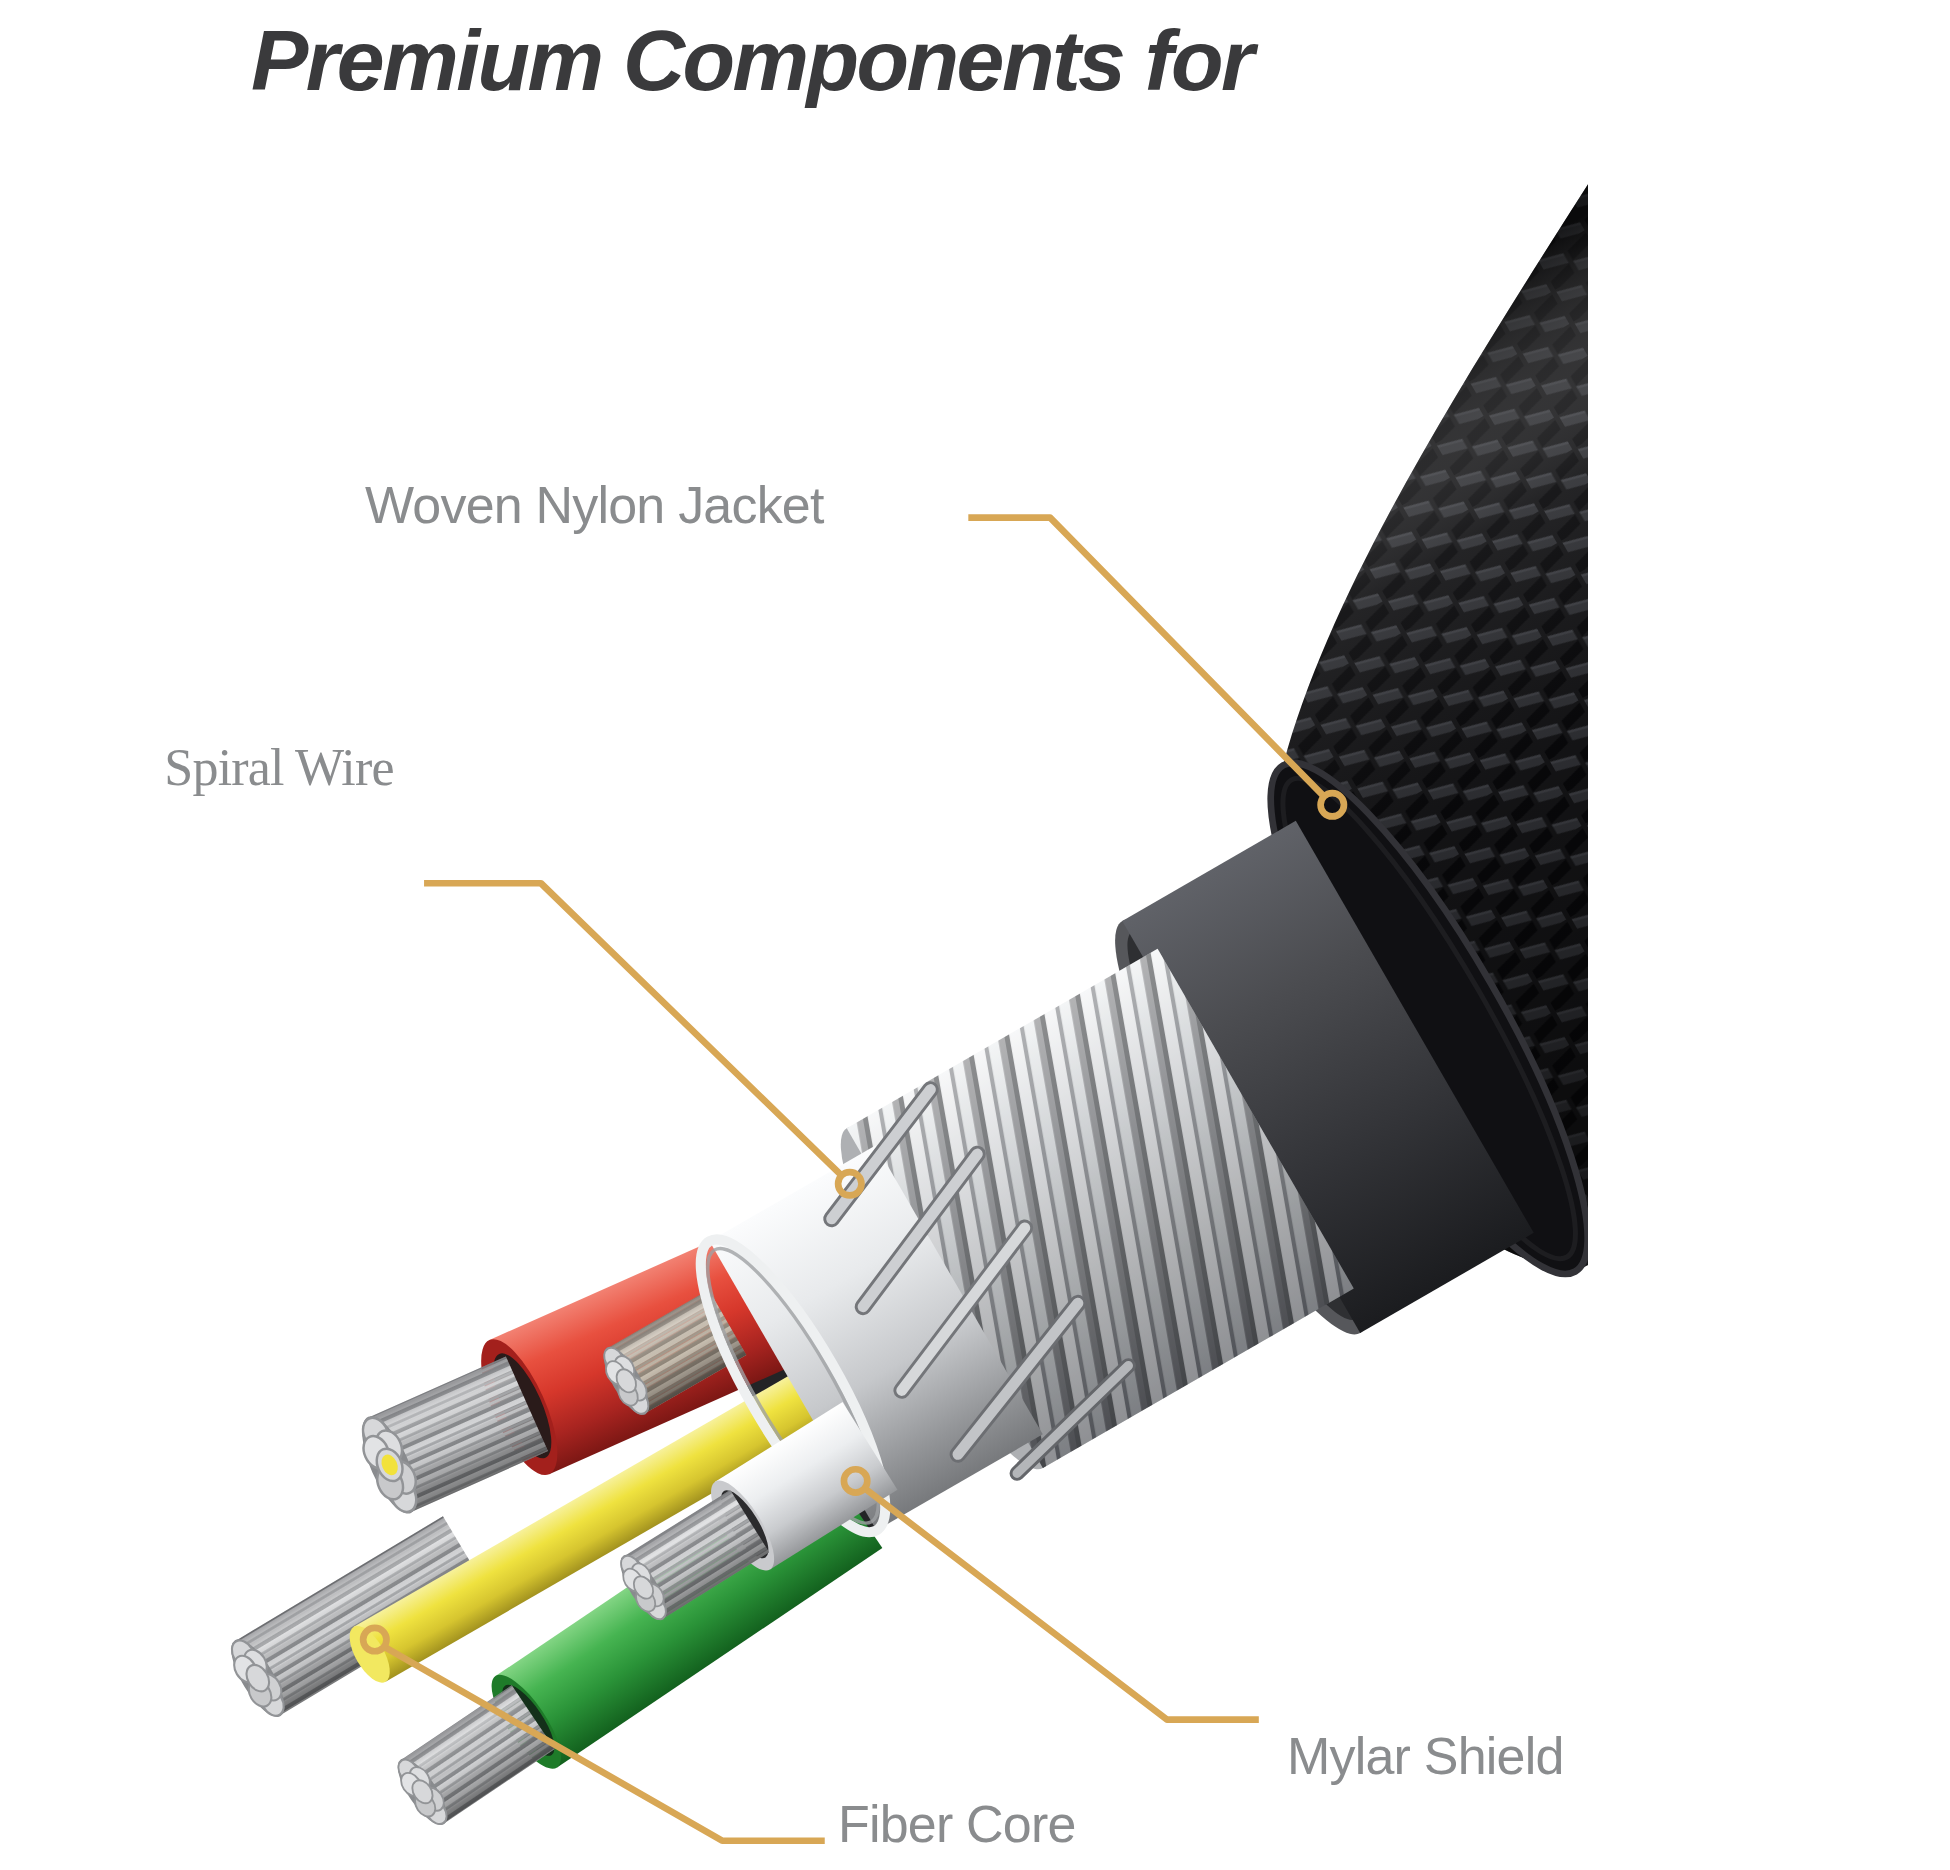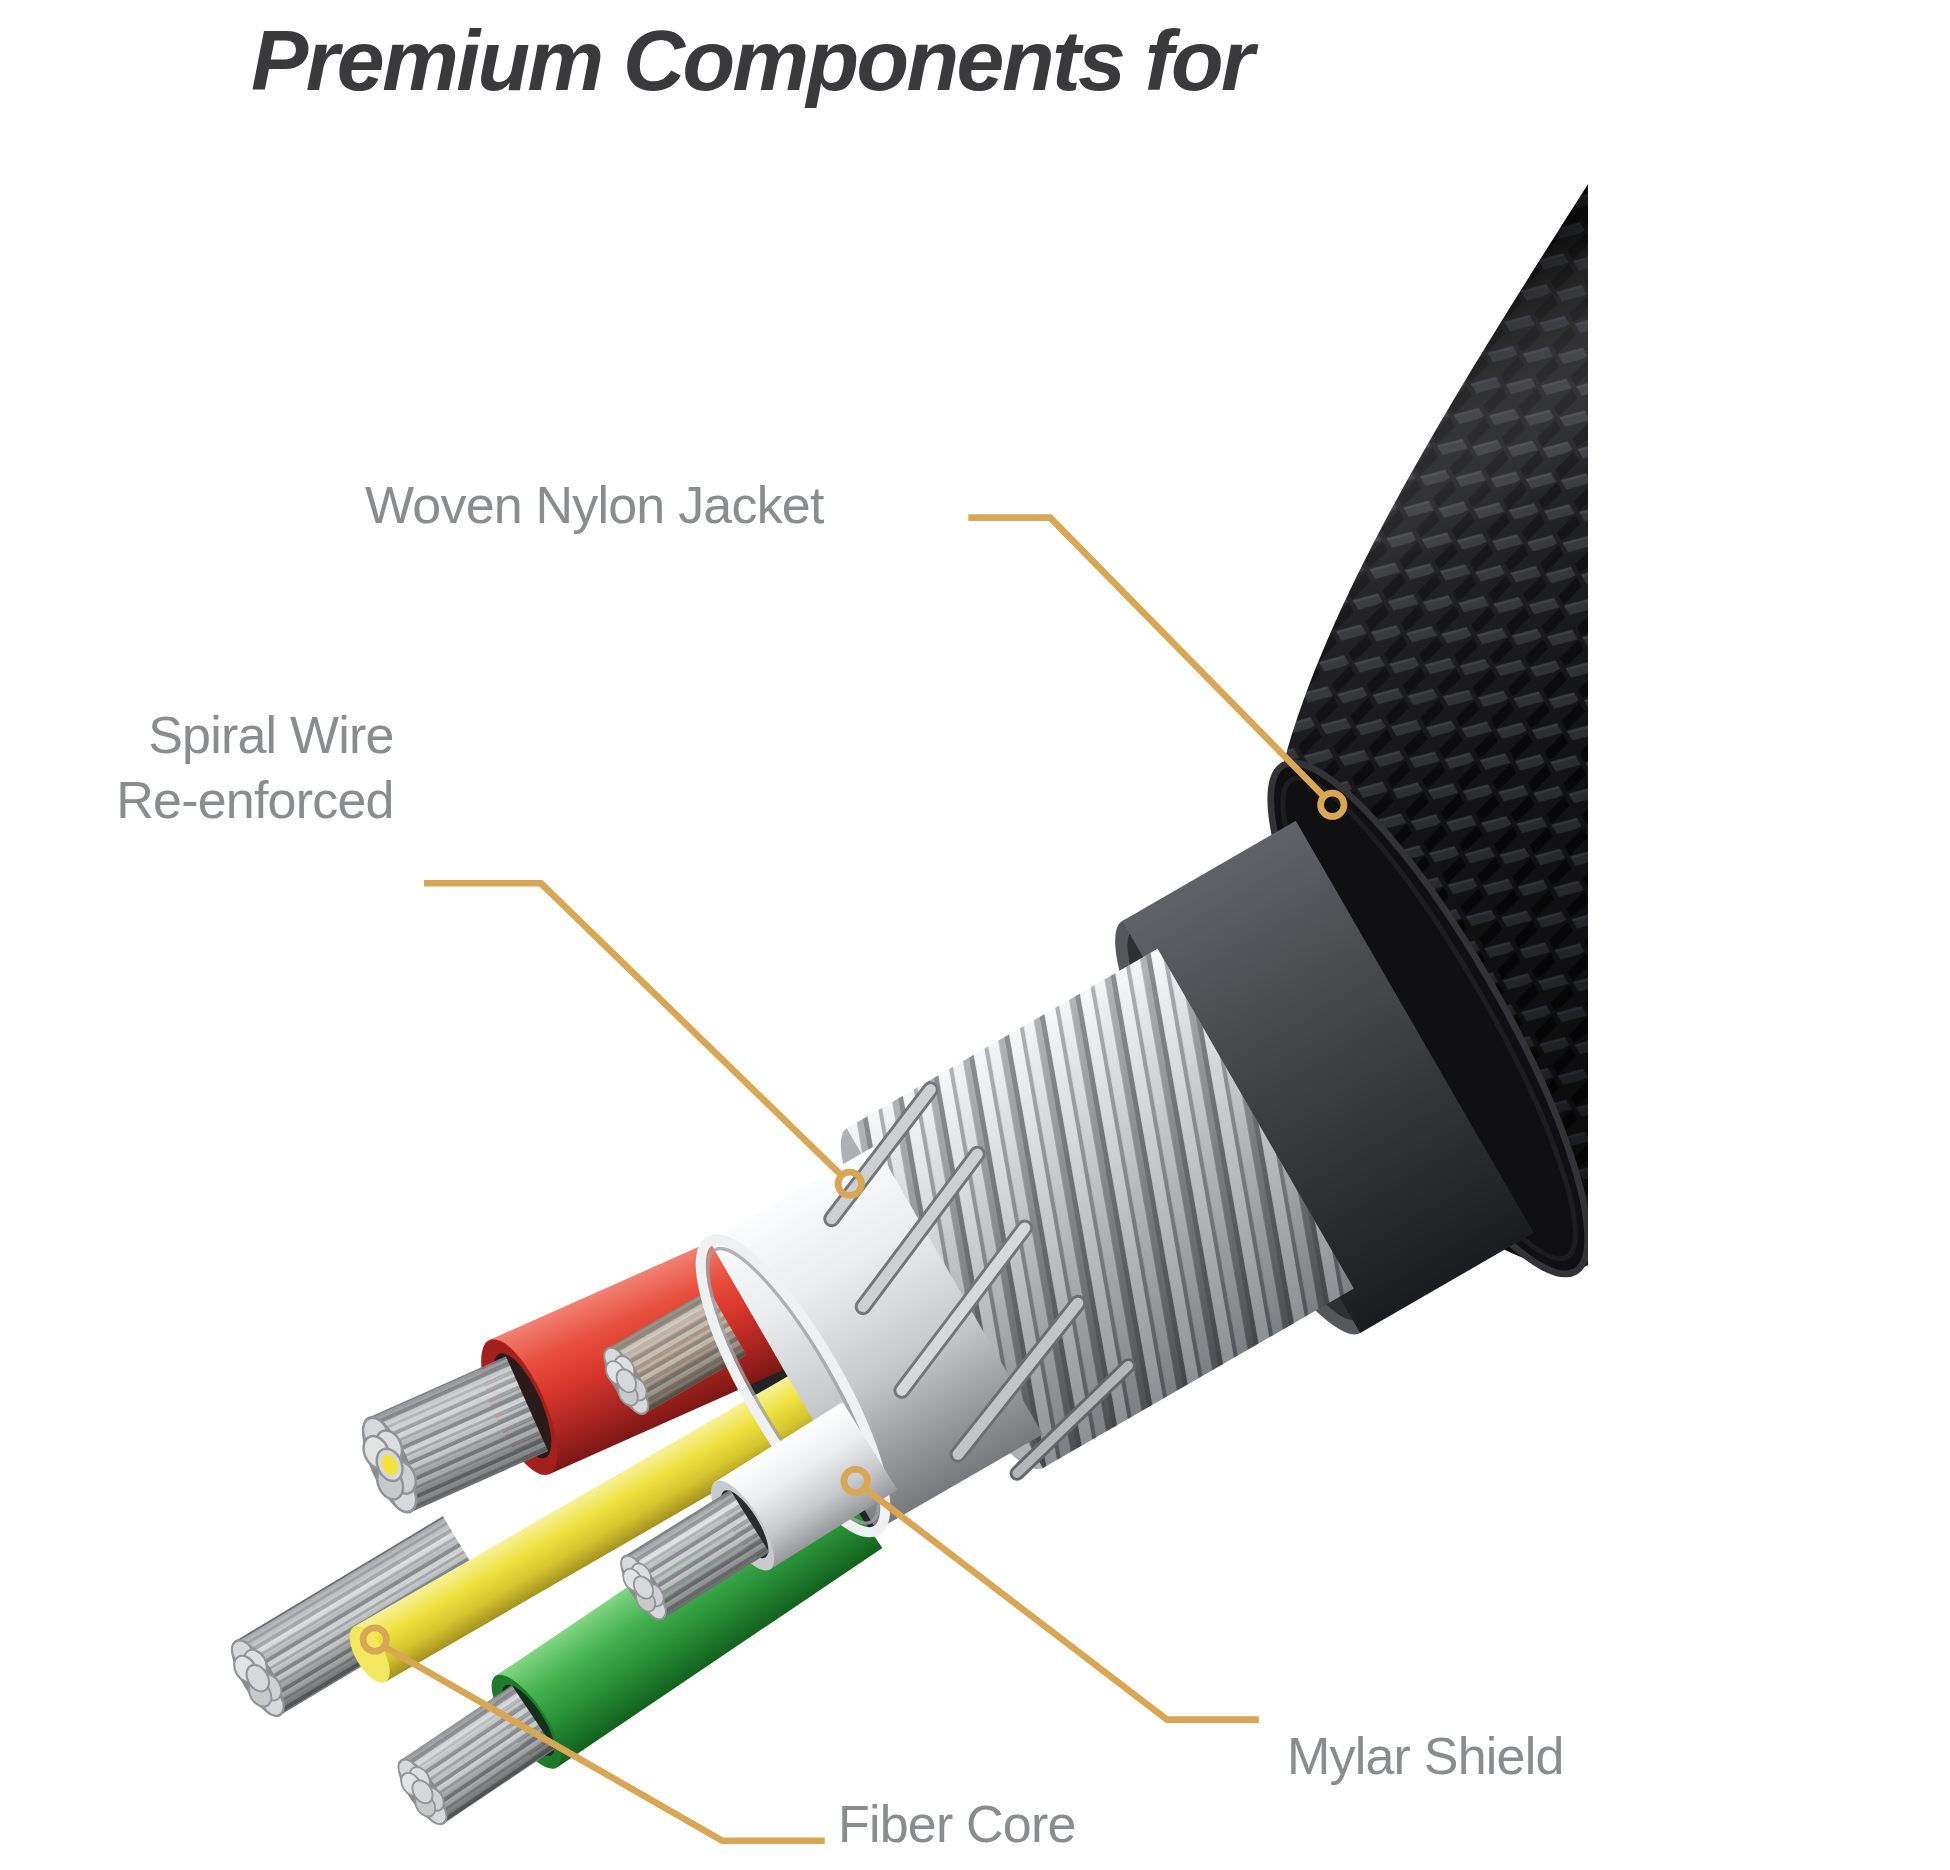--- a/index.html
+++ b/index.html
@@ -20,21 +20,21 @@
     color:#3a3a3c;
   }
   .callout-label{
     position:absolute;
     color:#8a8c8e;
     font-size:52px;line-height:1.25;
     letter-spacing:-0.8px;
     white-space:nowrap;
   }
   .label-woven{left:365px;top:473px;}
-  .label-spiral{left:16.7px;top:703px;width:377px;text-align:right;white-space:normal;}
+  .label-spiral{left:16.7px;top:735px;width:377px;text-align:right;white-space:normal;font-family:Liberation Serif, serif;}
   .label-mylar{left:1287px;top:1724px;}
   .label-fiber{left:838px;top:1792px;}
   .art{position:absolute;left:0;top:0;}
 </style>
 </head>
 <body>
 
 <div class="stage">
 
   <div class="title">
@@ -247,21 +247,20 @@
         <polyline points="988,2205 865,2205 461,1973" stroke="#D8A755"></polyline>
         <circle cx="449" cy="1964" r="14" stroke="#D8A755"></circle>
       </g>
     </g>
   </svg>
 
   <div class="callout-label label-woven">Woven Nylon Jacket</div>
 
   <div class="callout-label label-spiral">
     <div>Spiral Wire</div>
-    <div>Re-enforced</div>
   </div>
 
   <div class="callout-label label-mylar">Mylar Shield</div>
 
   <div class="callout-label label-fiber">Fiber Core</div>
 
 </div>
 
 
 </body></html>

